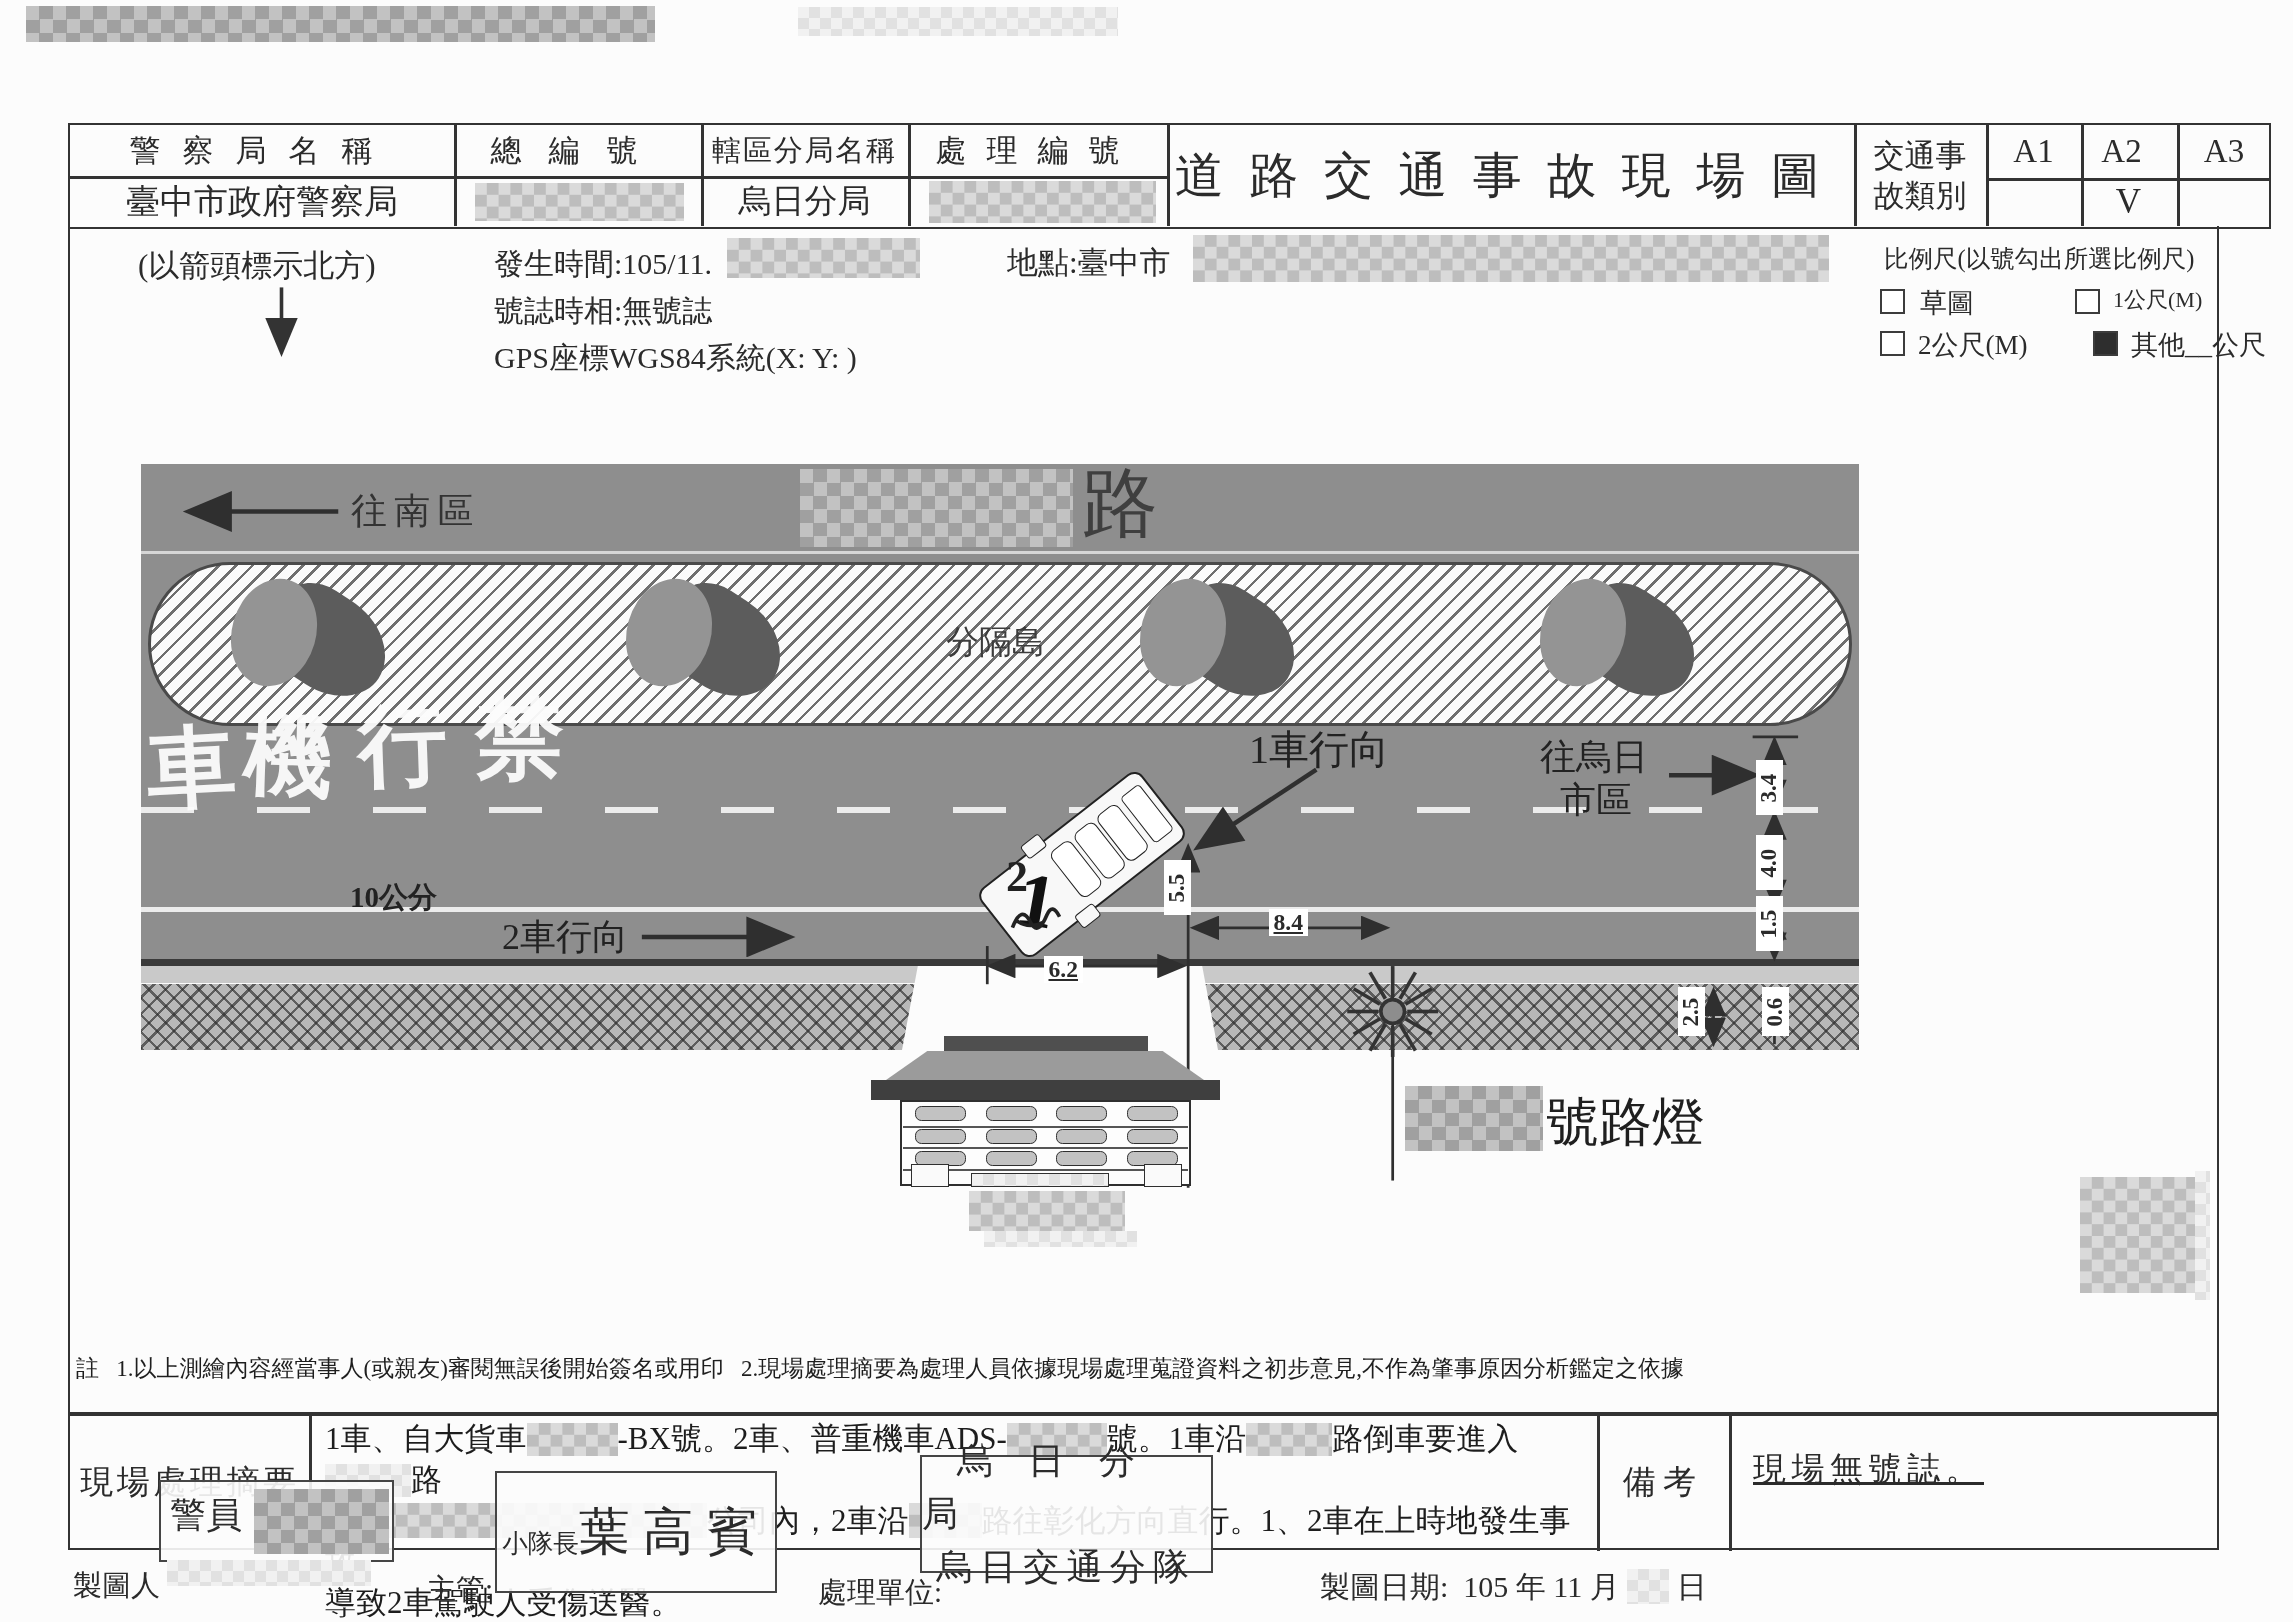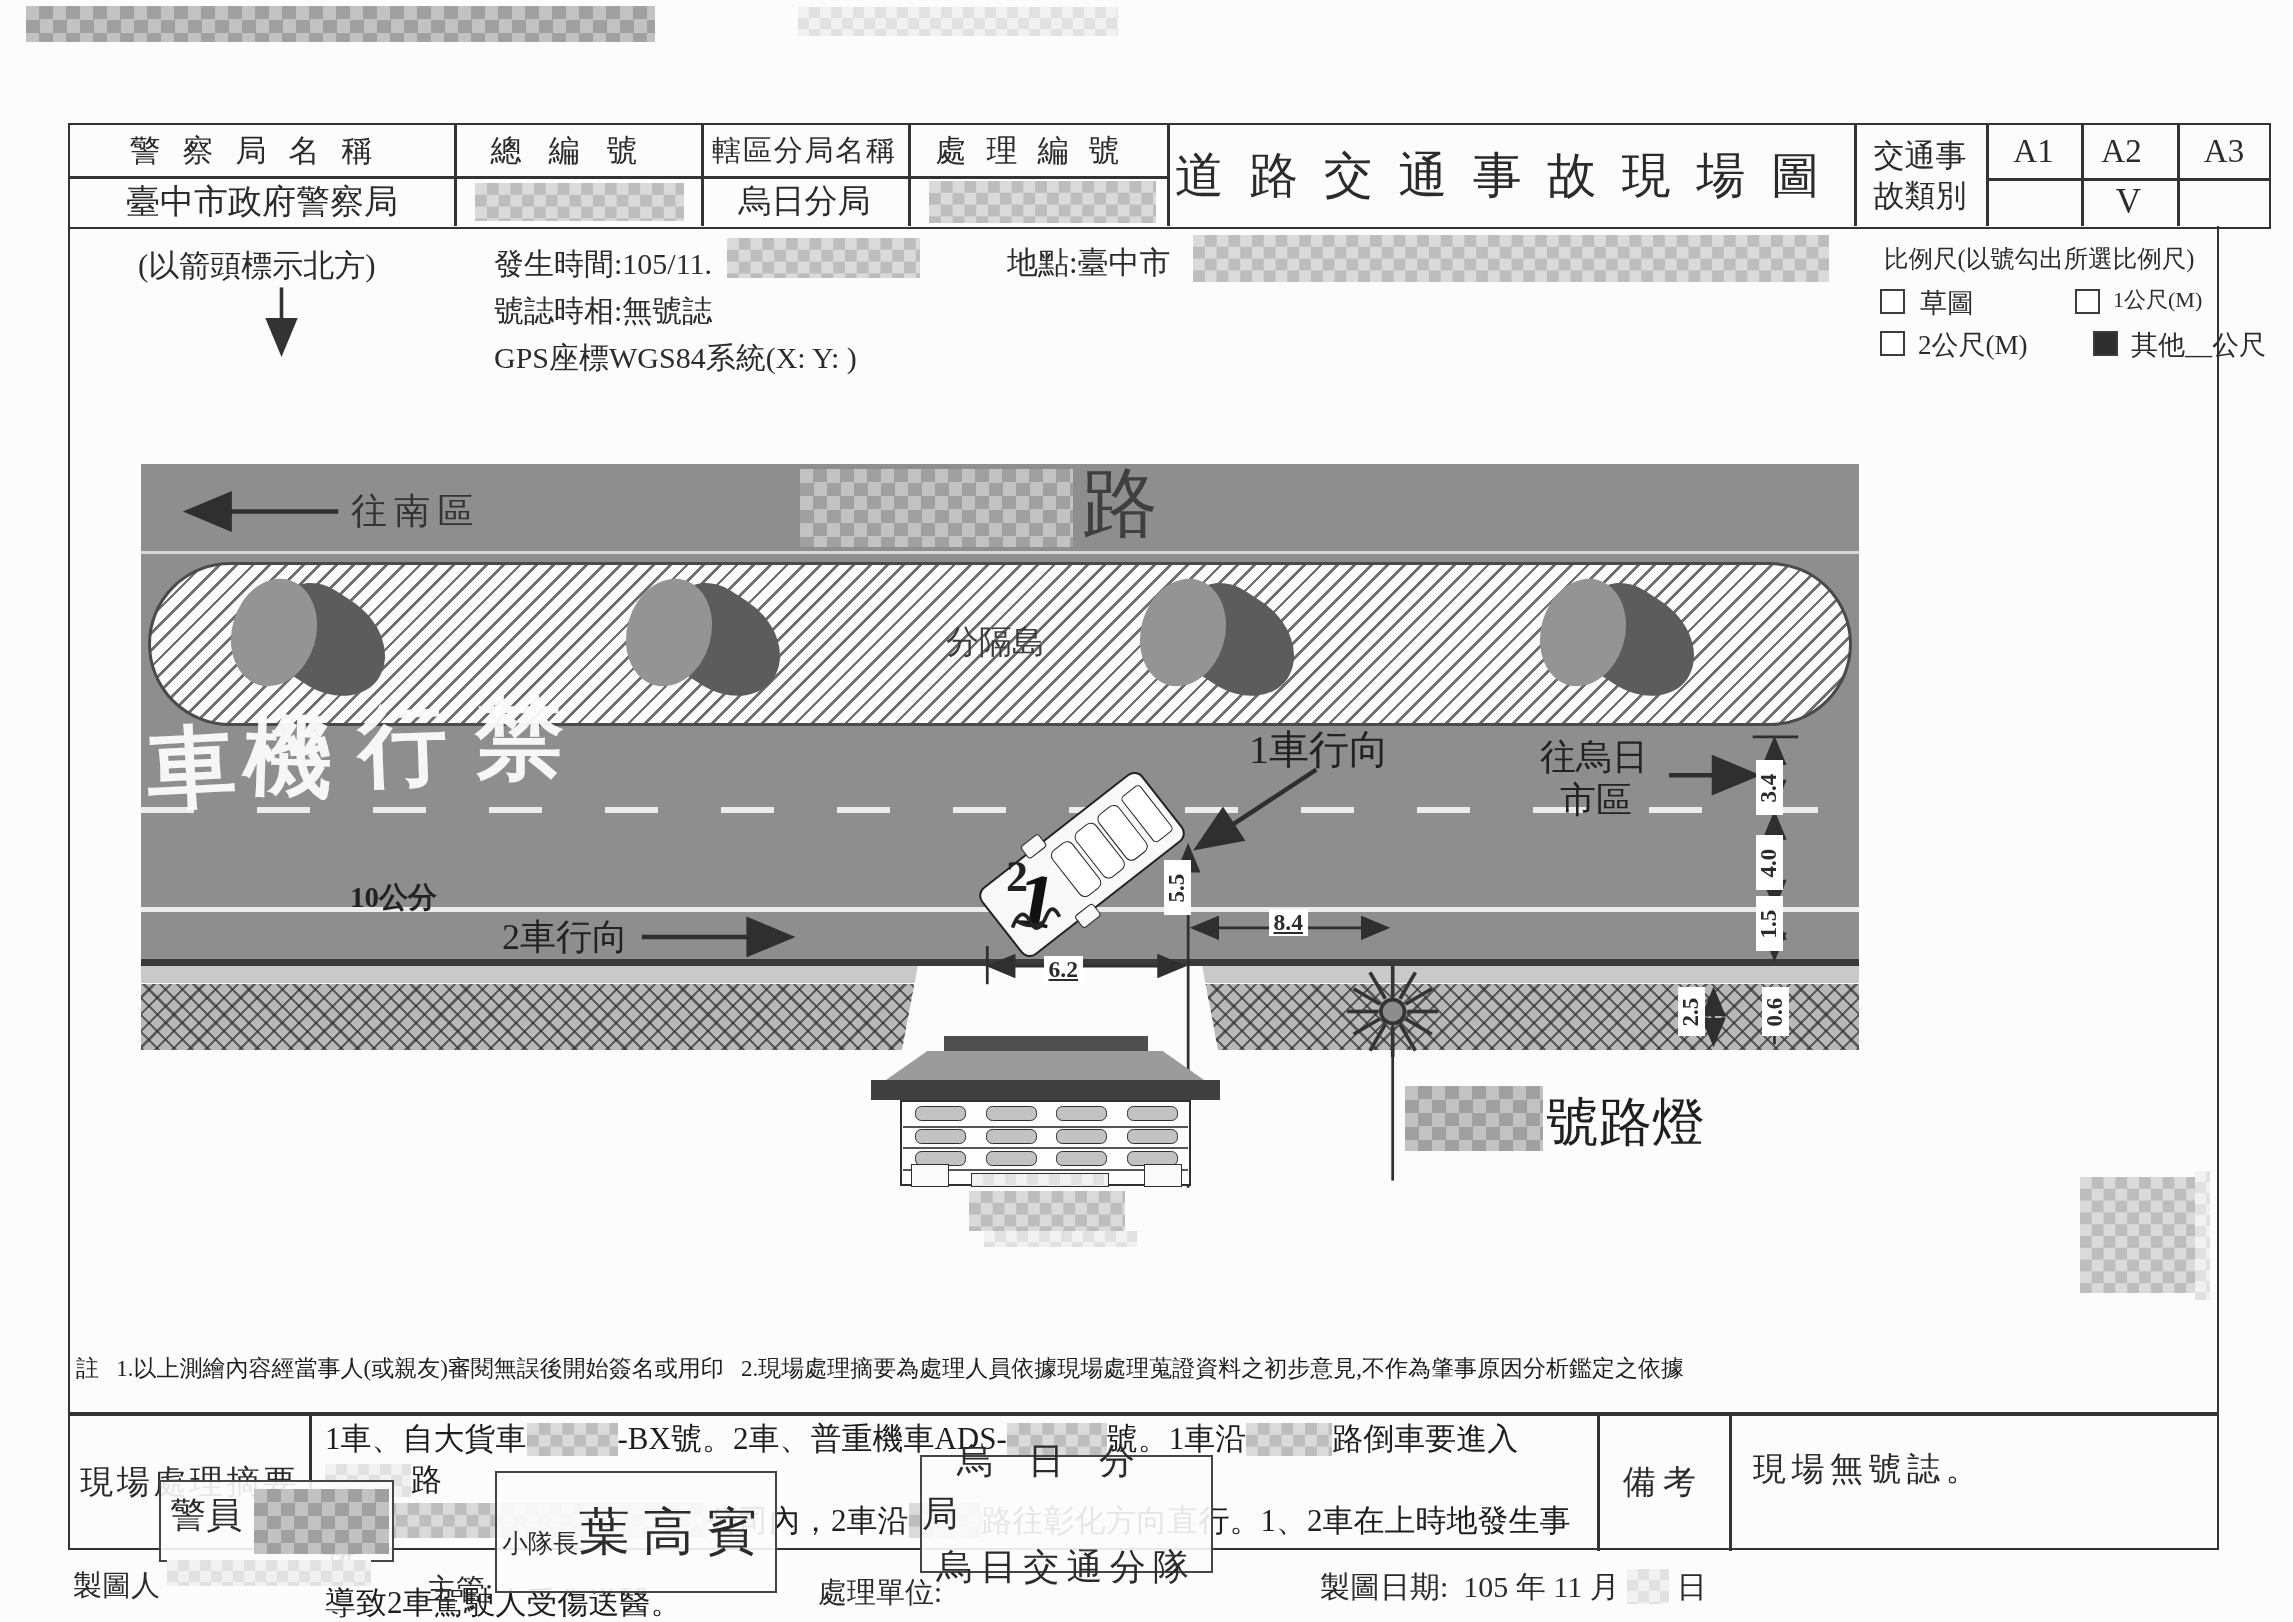--- a/index.html
+++ b/index.html
@@ -336,21 +336,21 @@
       <span class="mz mosaic" style="width:382px;height:35px;"></span><span>公司內，2車沿</span><span class="mz mosaic" style="width:73px;height:35px;"></span><span>路往彰化方向直行。1、2車在上時地發生事故</span>
     </div>
     <div>
       <span>導致2車駕駛人受傷送醫。</span>
     </div>
   </div>
 
   <div class="cell" style="left:1597px;top:1416px;width:132px;height:133px;font-size:33px;letter-spacing:7.3px;">
     <span>備考</span>
     </div>
-  <div class="lbl" style="left:1753px;top:1447px;font-size:33px;letter-spacing:5.5px;">現場無號誌。</div>
+  <div class="lbl" style="left:1753px;top:1447px;font-size:33px;letter-spacing:5.5px;text-decoration:underline;">現場無號誌。</div>
 
   <div class="lbl" style="left:73px;top:1566px;font-size:29px;">製圖人</div>
   <div class="lbl" style="left:427px;top:1570px;font-size:29px;">主管:</div>
   <div class="lbl" style="left:818px;top:1573px;font-size:29px;">處理單位:</div>
   <div class="lbl" style="left:1320px;top:1567px;font-size:30px;">
     <span>製圖日期:</span>&nbsp;
     <span>105 年 11 月</span>
     <span class="mz mosaic-light" style="width:42px;height:35px;"></span>
     <span>日</span>
   </div>

